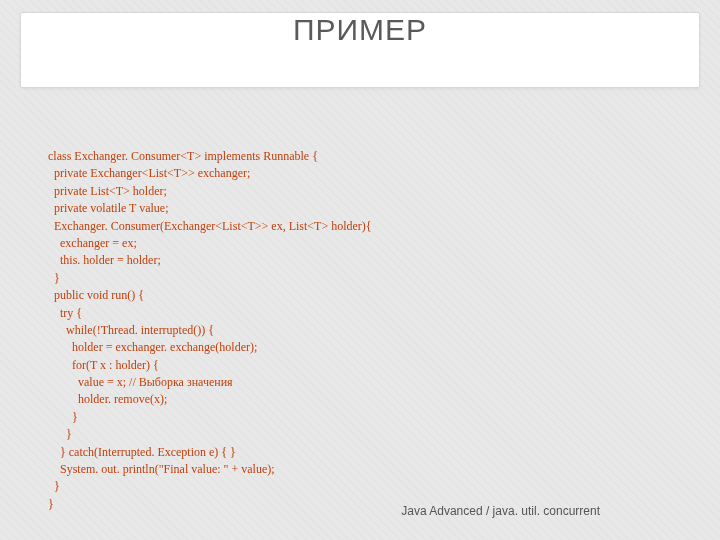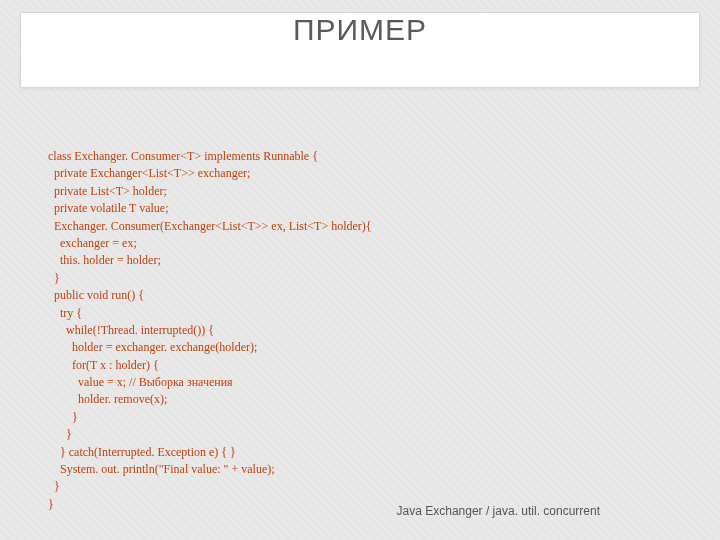--- a/index.html
+++ b/index.html
@@ -74,13 +74,13 @@
         for(T x : holder) {
           value = x; // Выборка значения
           holder. remove(x);
         }
       }
     } catch(Interrupted. Exception e) { }
     System. out. println("Final value: " + value);
   }
 }</pre>
 
-<div class="footer">Java Exchanger / java. util. concurrent</div>
+<div class="footer">Java Advanced / java. util. concurrent</div>
 
 </body></html>

